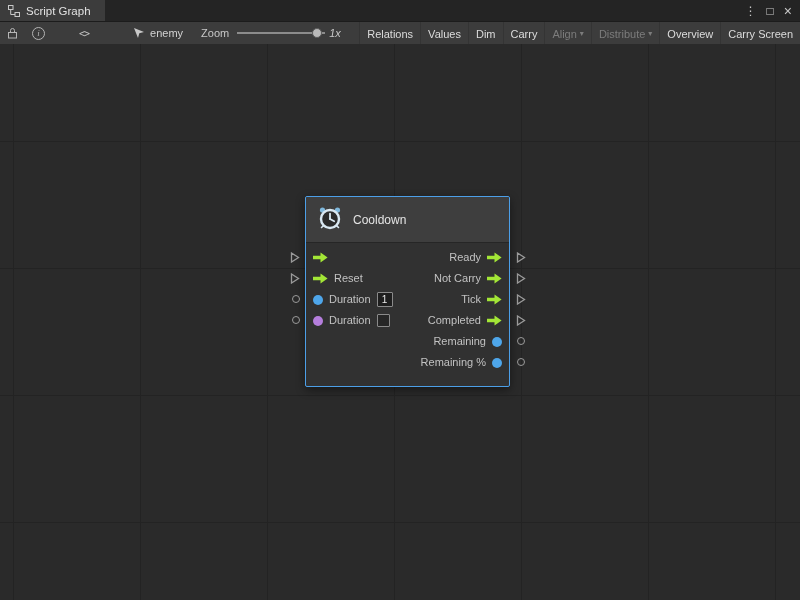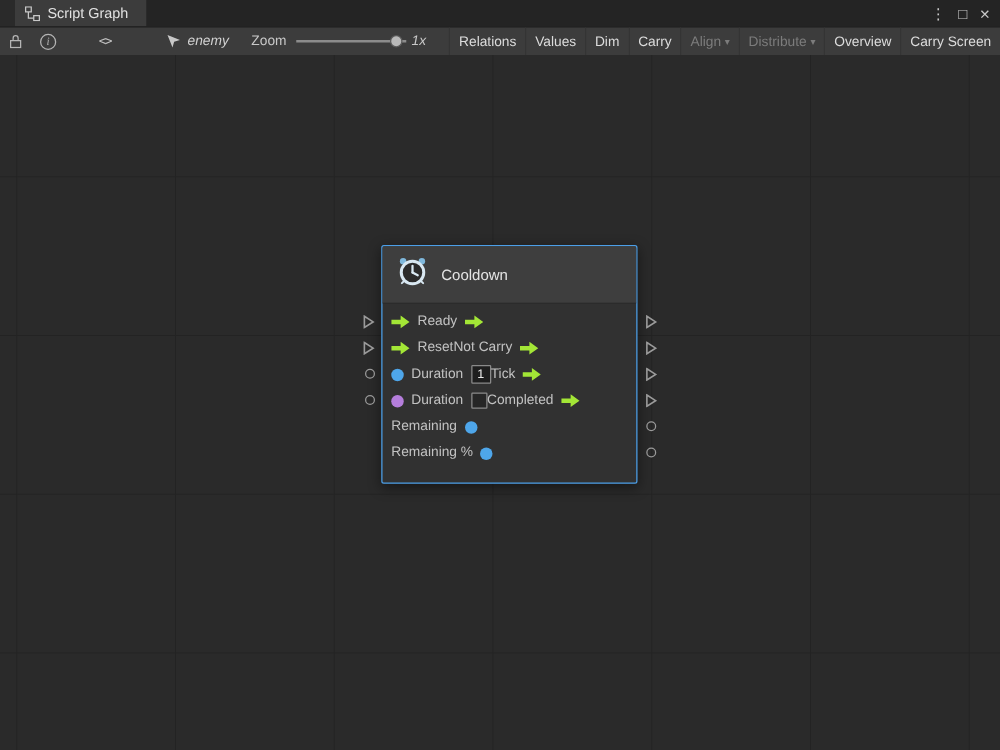--- a/index.html
+++ b/index.html
@@ -7,21 +7,21 @@
   body {
     width:800px; height:600px; overflow:hidden;
     background:#2A2A2A;
     font-family:"Liberation Sans", sans-serif;
     user-select:none;
   }
   .window { position:relative; width:800px; height:600px; }
 
   
   .titlebar {
-    position:absolute; top:0; left:12px; right:0; height:21px;
+    position:absolute; top:0; left:0; right:0; height:21px;
     background:#242424; display:flex; align-items:stretch;
   }
   .tab {
     display:flex; align-items:center; gap:6px;
     background:#3C3C3C; padding:0 14px 0 8px;
     font-size:11.5px; color:#E2E2E2;
   }
   .tab-icon svg { display:block; }
   .titlebar-controls {
     margin-left:auto; display:flex; align-items:center;
@@ -39,21 +39,21 @@
   .tb-icon { display:flex; align-items:center; }
   .tb-icon svg { display:block; }
   .icon-lock { margin-left:7px; }
   .icon-info {
     margin-left:14px; width:13px; height:13px; border:1px solid #B5B5B5;
     border-radius:50%; display:flex; align-items:center; justify-content:center;
     font-size:9px; font-style:italic; color:#B5B5B5; font-family:"Liberation Serif",serif;
   }
   .icon-code { margin-left:34px; font-family:"DejaVu Sans Mono",monospace; font-size:10px; color:#C5C5C5; letter-spacing:-1px; }
   .icon-pointer { margin-left:44px; }
-  .target-name { margin-left:5px; color:#D2D2D2;font-style:italic; }
+  .target-name { margin-left:5px; color:#D2D2D2; }
   .zoom-label { margin-left:18px; color:#C8C8C8; }
   .slider { position:relative; width:88px; height:12px; margin:0 4px 0 8px; }
   .slider-track { position:absolute; top:5px; left:0; right:0; height:2px; background:#8C8C8C; }
   .slider-handle {
     position:absolute; top:1px; left:calc(100% - 13px);
     width:10px; height:10px; border-radius:50%;
     background:#B9B9B9; border:1px solid #5A5A5A;
   }
   .zoom-value { color:#C8C8C8; margin-right:6px;font-style:italic; }
 
@@ -85,21 +85,21 @@
   }
   .node-header {
     height:46px; background:#3E3E3E; border-bottom:1px solid #262626;
     display:flex; align-items:center; gap:10px; padding:17px 11px;
     border-radius:2px 2px 0 0;
   }
   .node-title { font-size:12px; color:#E4E4E4; }
   .node-body { padding:4px 0 13px 0; }
   .row {
     height:21px; display:flex; align-items:center;
-    padding:0 7px;
+    justify-content:space-between; padding:0 7px;
   }
   .pgroup { display:flex; align-items:center; gap:6px; }
   .plabel { font-size:11px; color:#C2C2C2; line-height:1; }
   .flow-arrow svg { display:block; }
   .dot { width:10px; height:10px; border-radius:50%; }
   .dot.blue { background:#4EA6EA; }
   .dot.purple { background:#B57EDC; }
   .inline-field {
     width:16px; height:15px; background:#1E1E1E;
     border:1px solid #8A8A8A; border-radius:1px;

